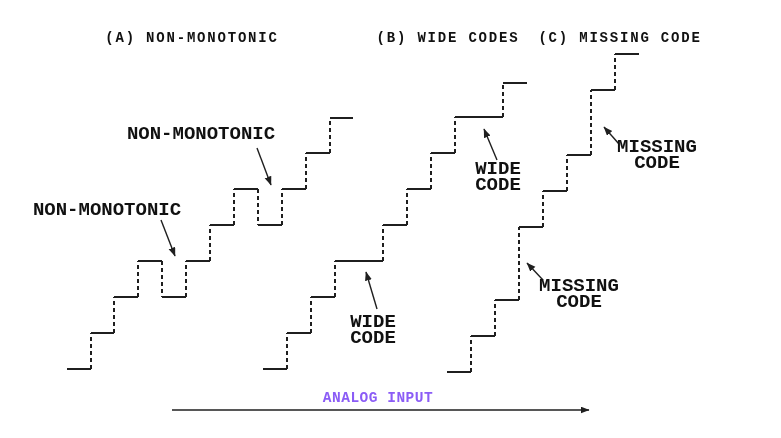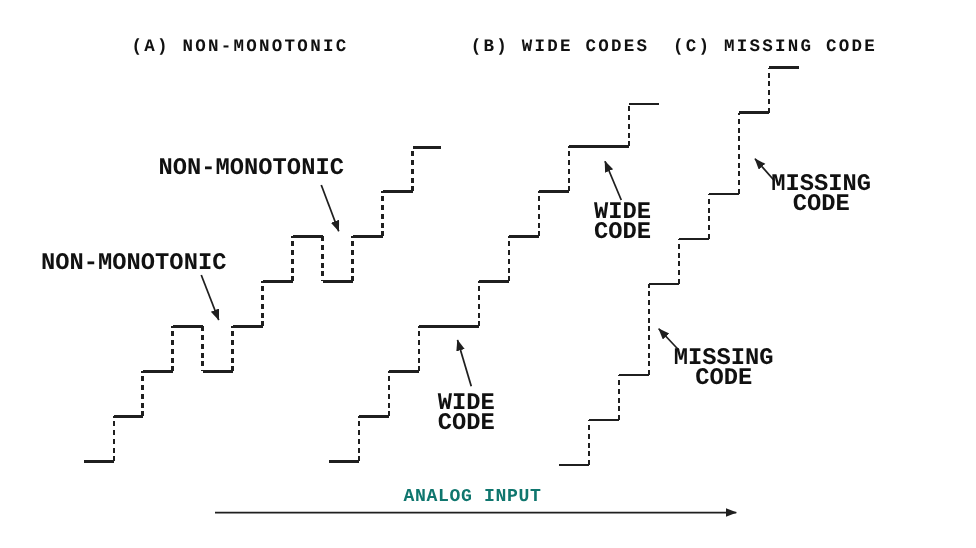--- a/index.html
+++ b/index.html
@@ -11,21 +11,21 @@
     position:absolute;transform:translateX(-50%);
     font-weight:bold;font-size:14px;letter-spacing:1.8px;white-space:nowrap;color:#111;
   }
   .ann{
     position:absolute;transform:translateX(-50%);
     font-weight:bold;font-size:19px;line-height:16px;text-align:center;
     white-space:pre-line;color:#111;
   }
   .axis-label{
     position:absolute;transform:translateX(-50%);
-    font-weight:bold;font-size:14.5px;letter-spacing:0.5px;white-space:nowrap;color:#0f766e;
+    font-weight:bold;font-size:14.5px;letter-spacing:0.5px;white-space:nowrap;color:#8b5cf6;
   }
   svg.canvas{position:absolute;left:0;top:0;}
   .tread{stroke:#1f1f1f;stroke-width:2;shape-rendering:crispEdges;}
   .riser{stroke:#1f1f1f;stroke-width:2;stroke-dasharray:4 3;shape-rendering:crispEdges;}
   .arrow{stroke:#1f1f1f;stroke-width:1.4;fill:none;}
   #ah polygon{fill:#1f1f1f;}
 </style>
 </head>
 <body>
 

